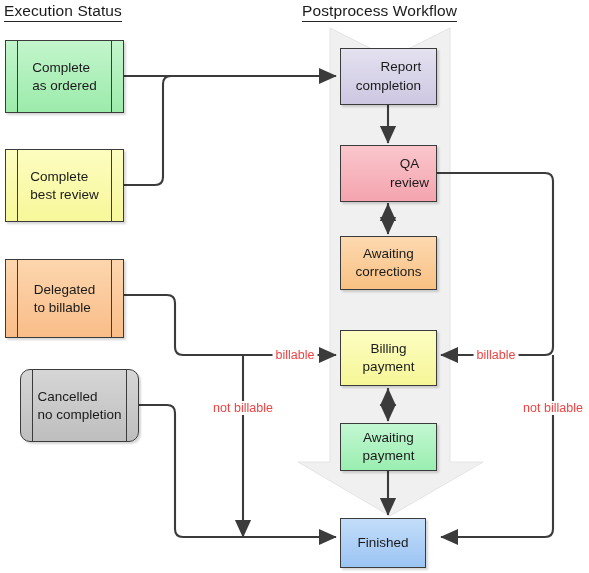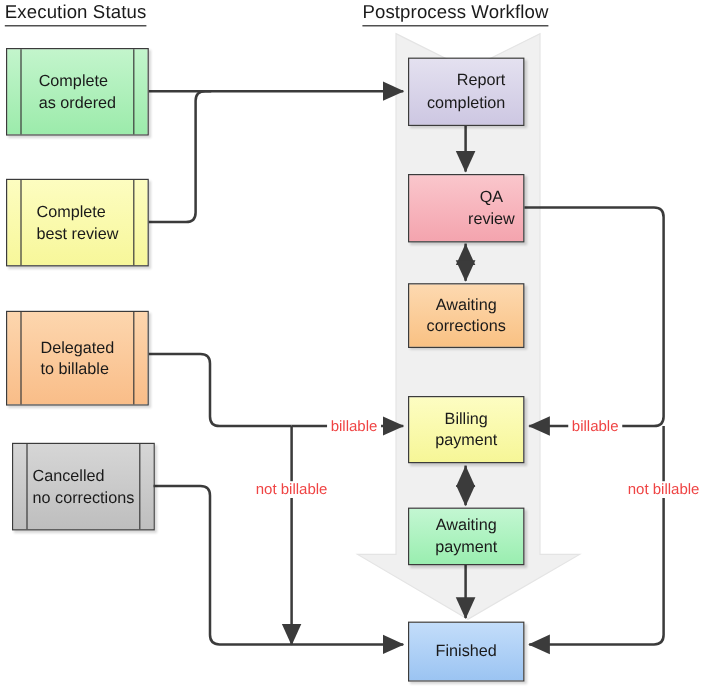--- a/index.html
+++ b/index.html
@@ -167,27 +167,27 @@
   <div class="proc-box" style="left:5px; top:259px; width:119px; height:79px;
               background:linear-gradient(#fdd6ae,#f9bd88);">
     <span class="bar left"></span>
     <span class="bar right"></span>
     <span class="ptext">
       <span>Delegated</span><br>
       <span>to billable</span>
     </span>
   </div>
 
-  <div class="proc-box" style="left:10px; top:369px; width:119px; height:73px;
-              background:linear-gradient(#d6d6d6,#bebebe);">
+  <div class="proc-box" style="left:20px; top:369px; width:119px; height:73px;
+              background:linear-gradient(#d6d6d6,#bebebe);border-radius:10px;">
     <span class="bar left"></span>
     <span class="bar right"></span>
     <span class="ptext">
       <span>Cancelled</span><br>
-      <span>no corrections</span>
+      <span>no completion</span>
     </span>
   </div>
 
   <div class="wf-box" style="left:340px; top:48px; width:97px; height:57px;
               background:linear-gradient(#e4e1f0,#cdc7e2);text-align:right;">
     <span>
       <span>Report</span><br>
       <span>completion</span>
     </span>
   </div>
@@ -217,21 +217,21 @@
   </div>
 
   <div class="wf-box" style="left:340px; top:423px; width:97px; height:48px;
               background:linear-gradient(#c3f7d2,#9aeeb0);">
     <span>
       <span>Awaiting</span><br>
       <span>payment</span>
     </span>
   </div>
 
-  <div class="wf-box" style="left:340px; top:518px; width:97px; height:50px;
+  <div class="wf-box" style="left:340px; top:518px; width:86px; height:50px;
               background:linear-gradient(#c3ddfa,#9bc4f2);text-align:center;">
     <span>Finished</span>
   </div>
 
   <div class="edge-label" style="left:295px; top:355px;">billable</div>
 
   <div class="edge-label" style="left:243px; top:408px;">not billable</div>
 
   <div class="edge-label" style="left:496px; top:355px;">billable</div>
 

